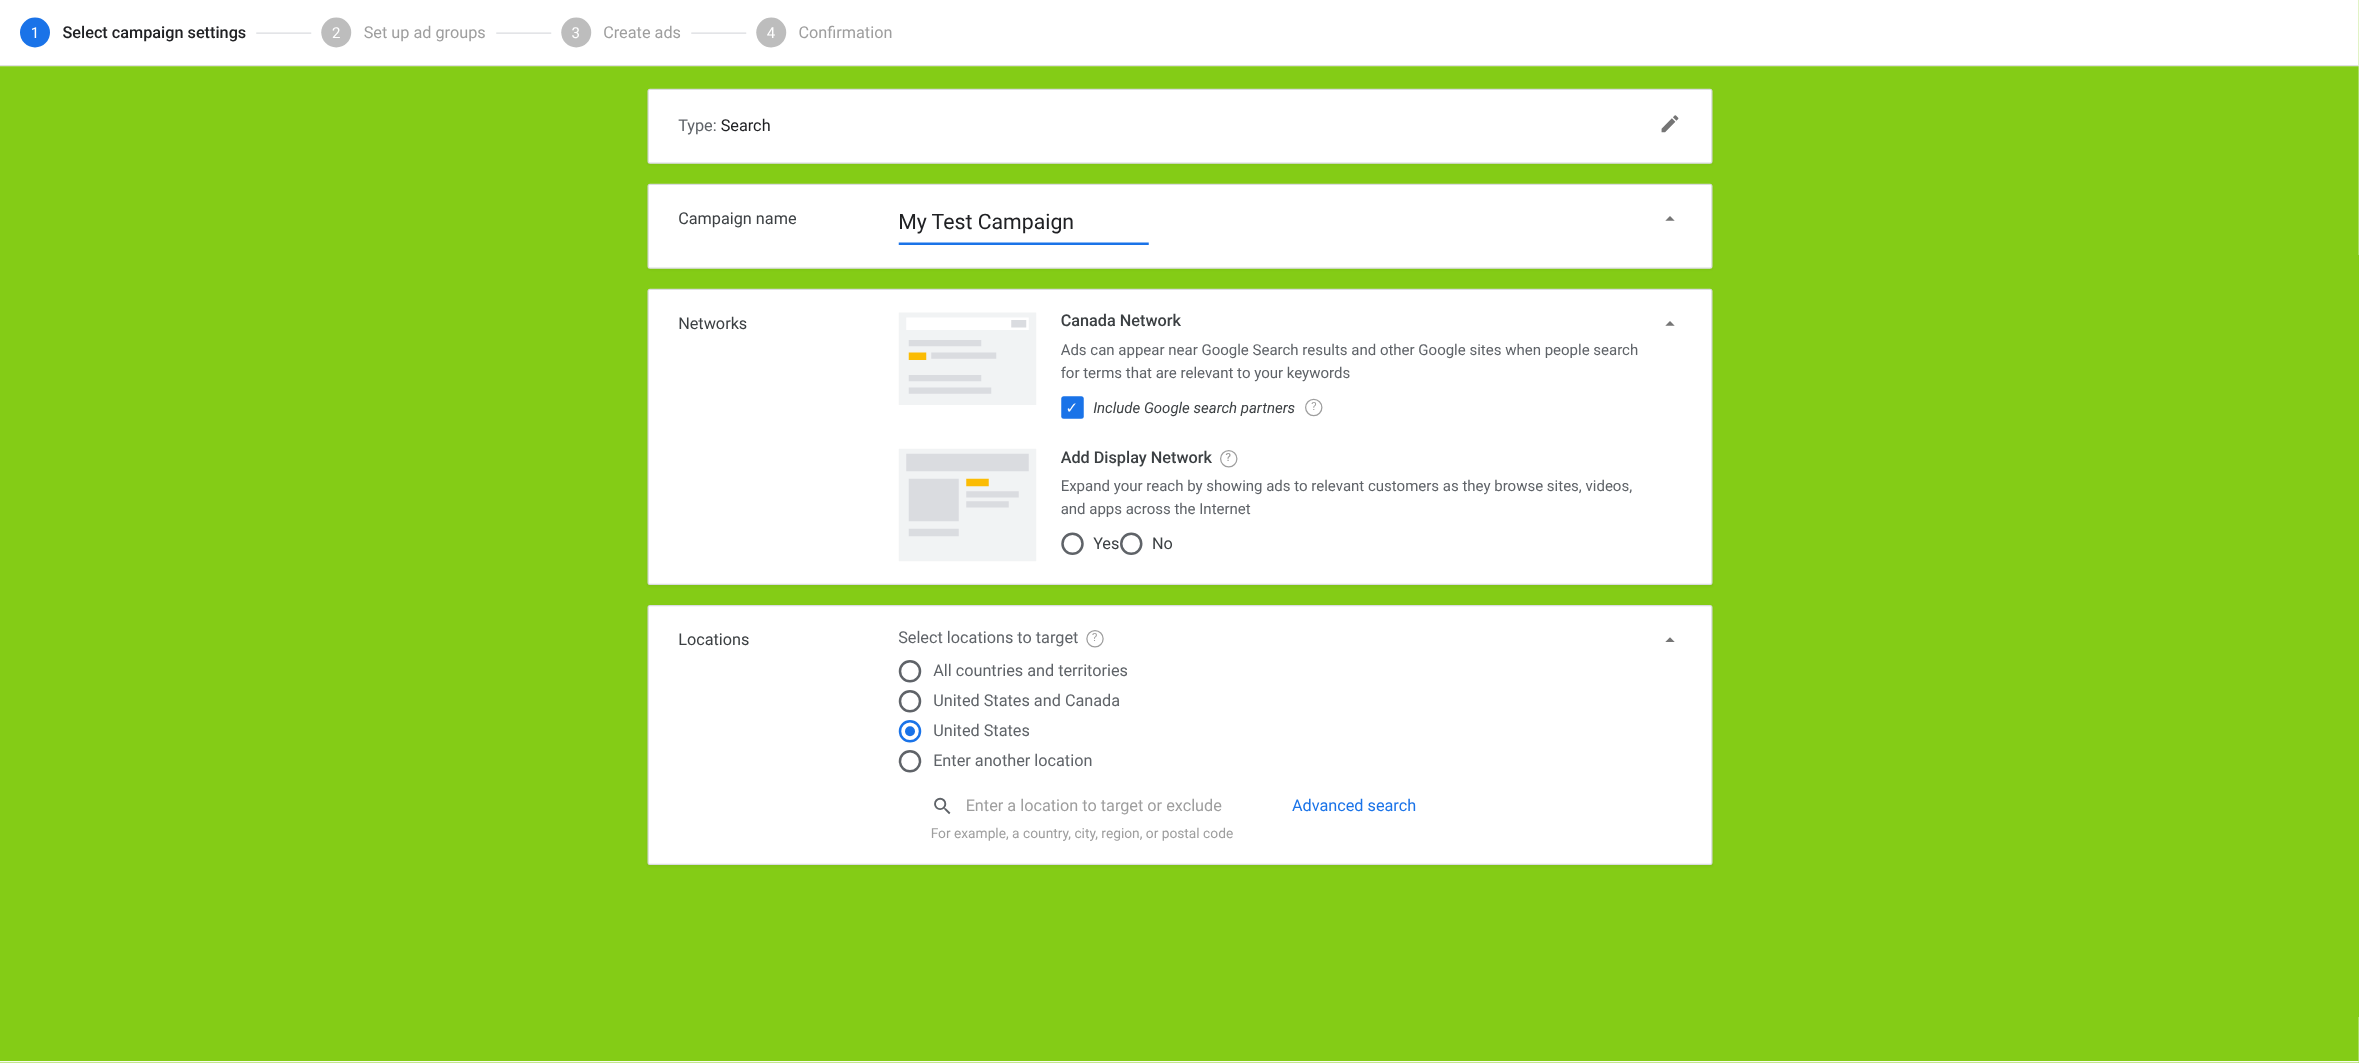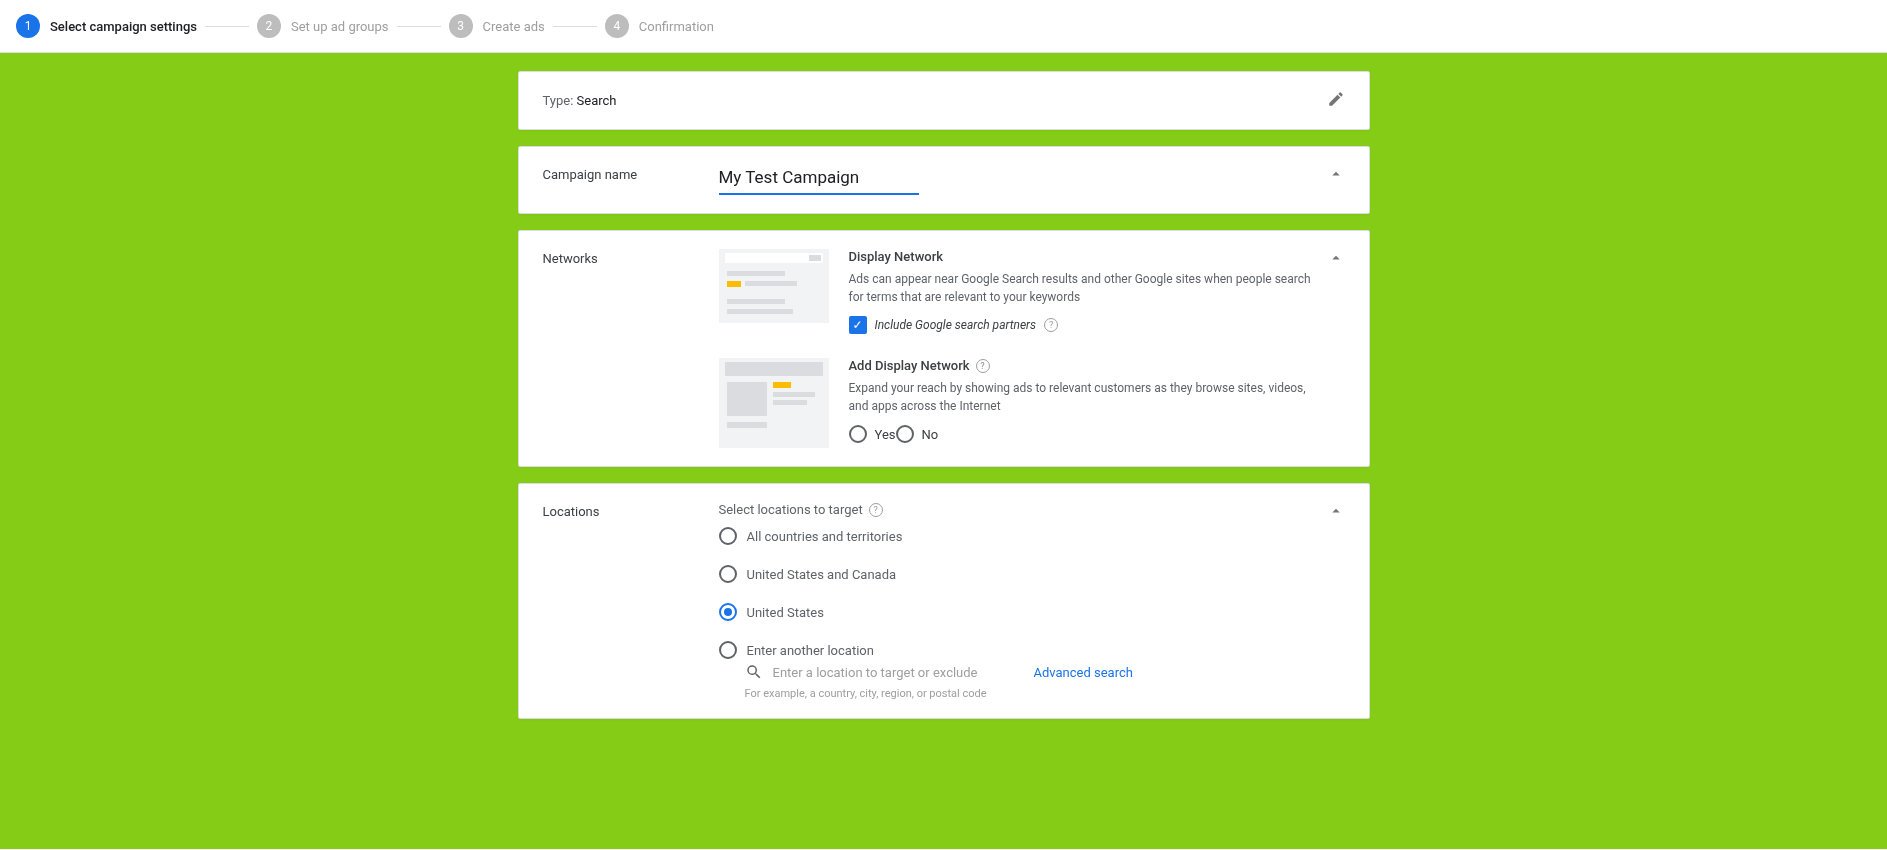--- a/index.html
+++ b/index.html
@@ -99,21 +99,21 @@
   .checkbox-row { display:flex; align-items:center; gap:8px;}
   .chk {
     width:18px;height:18px;background:#1a73e8;border-radius:2px;display:flex;align-items:center;justify-content:center;color:#fff;font-size:12px;
   }
   .radio-row{display:flex; }
   .radio-opt{display:flex;align-items:center;gap:8px;}
   .radio-circle{width:18px;height:18px;border:2px solid #5f6368;border-radius:50%;}
   .help-icon{width:14px;height:14px;border:1px solid #9e9e9e;border-radius:50%;display:inline-flex;align-items:center;justify-content:center;font-size:9px;color:#9e9e9e;}
   .locations-content{flex:1;}
   .loc-prompt{color:#5f6368;display:flex;align-items:center;gap:6px;margin-bottom:10px;}
-  .loc-radio-list{display:flex;flex-direction:column;gap:20px;margin-bottom:4px;}
+  .loc-radio-list{display:flex;flex-direction:column;gap:6px;margin-bottom:18px;}
   .loc-item{display:flex;align-items:center;gap:10px;}
   .radio-outer{width:18px;height:18px;border:2px solid #5f6368;border-radius:50%;display:flex;align-items:center;justify-content:center;}
   .radio-outer.selected{border-color:#1a73e8;}
   .radio-inner{width:8px;height:8px;border-radius:50%;background:#1a73e8;}
   .loc-search-row{display:flex;align-items:center;gap:16px; padding-left:26px;}
   .loc-search{display:flex;align-items:center;gap:10px;color:#9e9e9e;}
   .adv-link{color:#1a73e8;cursor:pointer; margin-left:40px;}
   .loc-hint{color:#9e9e9e;font-size:11px;margin-top:6px;padding-left:26px;}
   .chk-label{color:#3c4043;font-size:12px;font-style:italic;}
   .search-icon-svg{width:18px;height:18px;}
@@ -182,21 +182,21 @@
           <div class="thumb">
             <div class="thumb-search-bar"></div>
             <div class="thumb-row1"></div>
               <div class="thumb-yellow"></div>
               <div class="thumb-row2"></div>
             <div class="thumb-row3"></div>
               <div class="thumb-row4"></div>
           </div>
           <div class="net-text">
             <div class="net-title">
-                <span>Display Network</span>
+                <span>Canada Network</span>
               </div>
             <div class="net-desc">Ads can appear near Google Search results and other Google sites when people search for terms that are relevant to your keywords</div>
             <div class="checkbox-row">
               <div class="chk">✓</div>
               <span class="chk-label">Include Google search partners</span>
               <span class="help-icon">?</span>
             </div>
           </div>
         </div>
         <div class="block" style="margin-bottom:0;">

